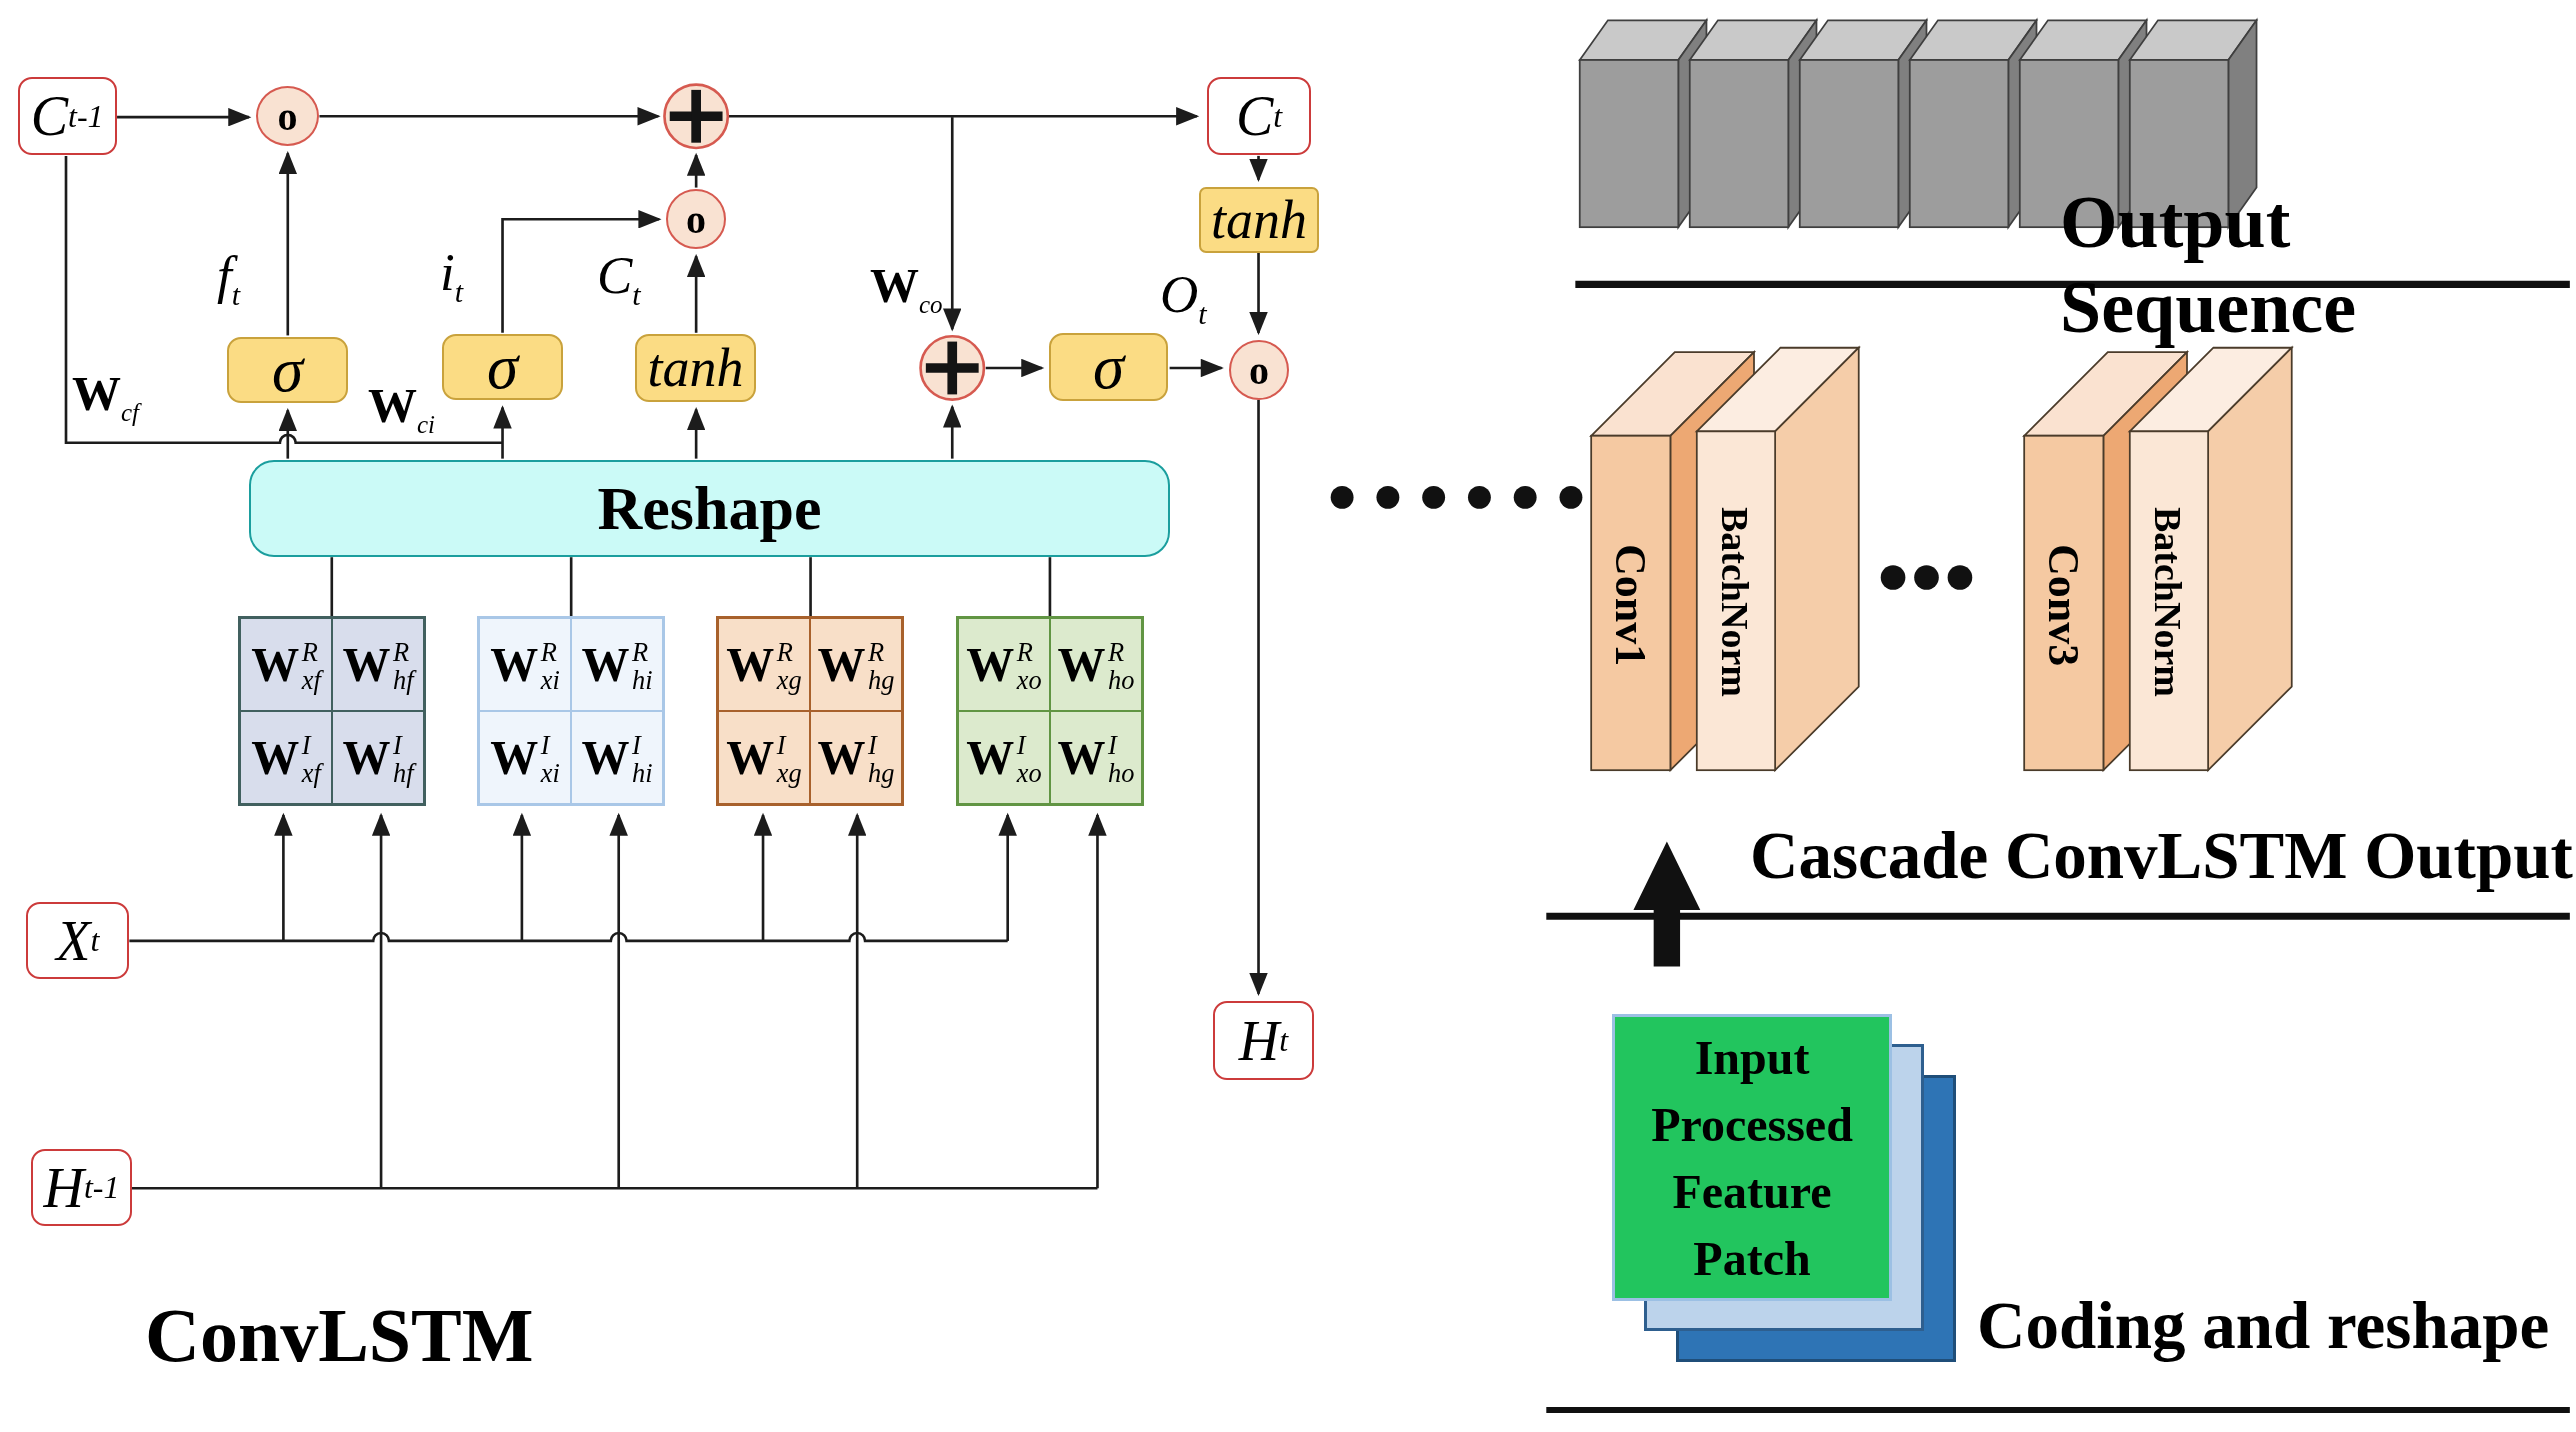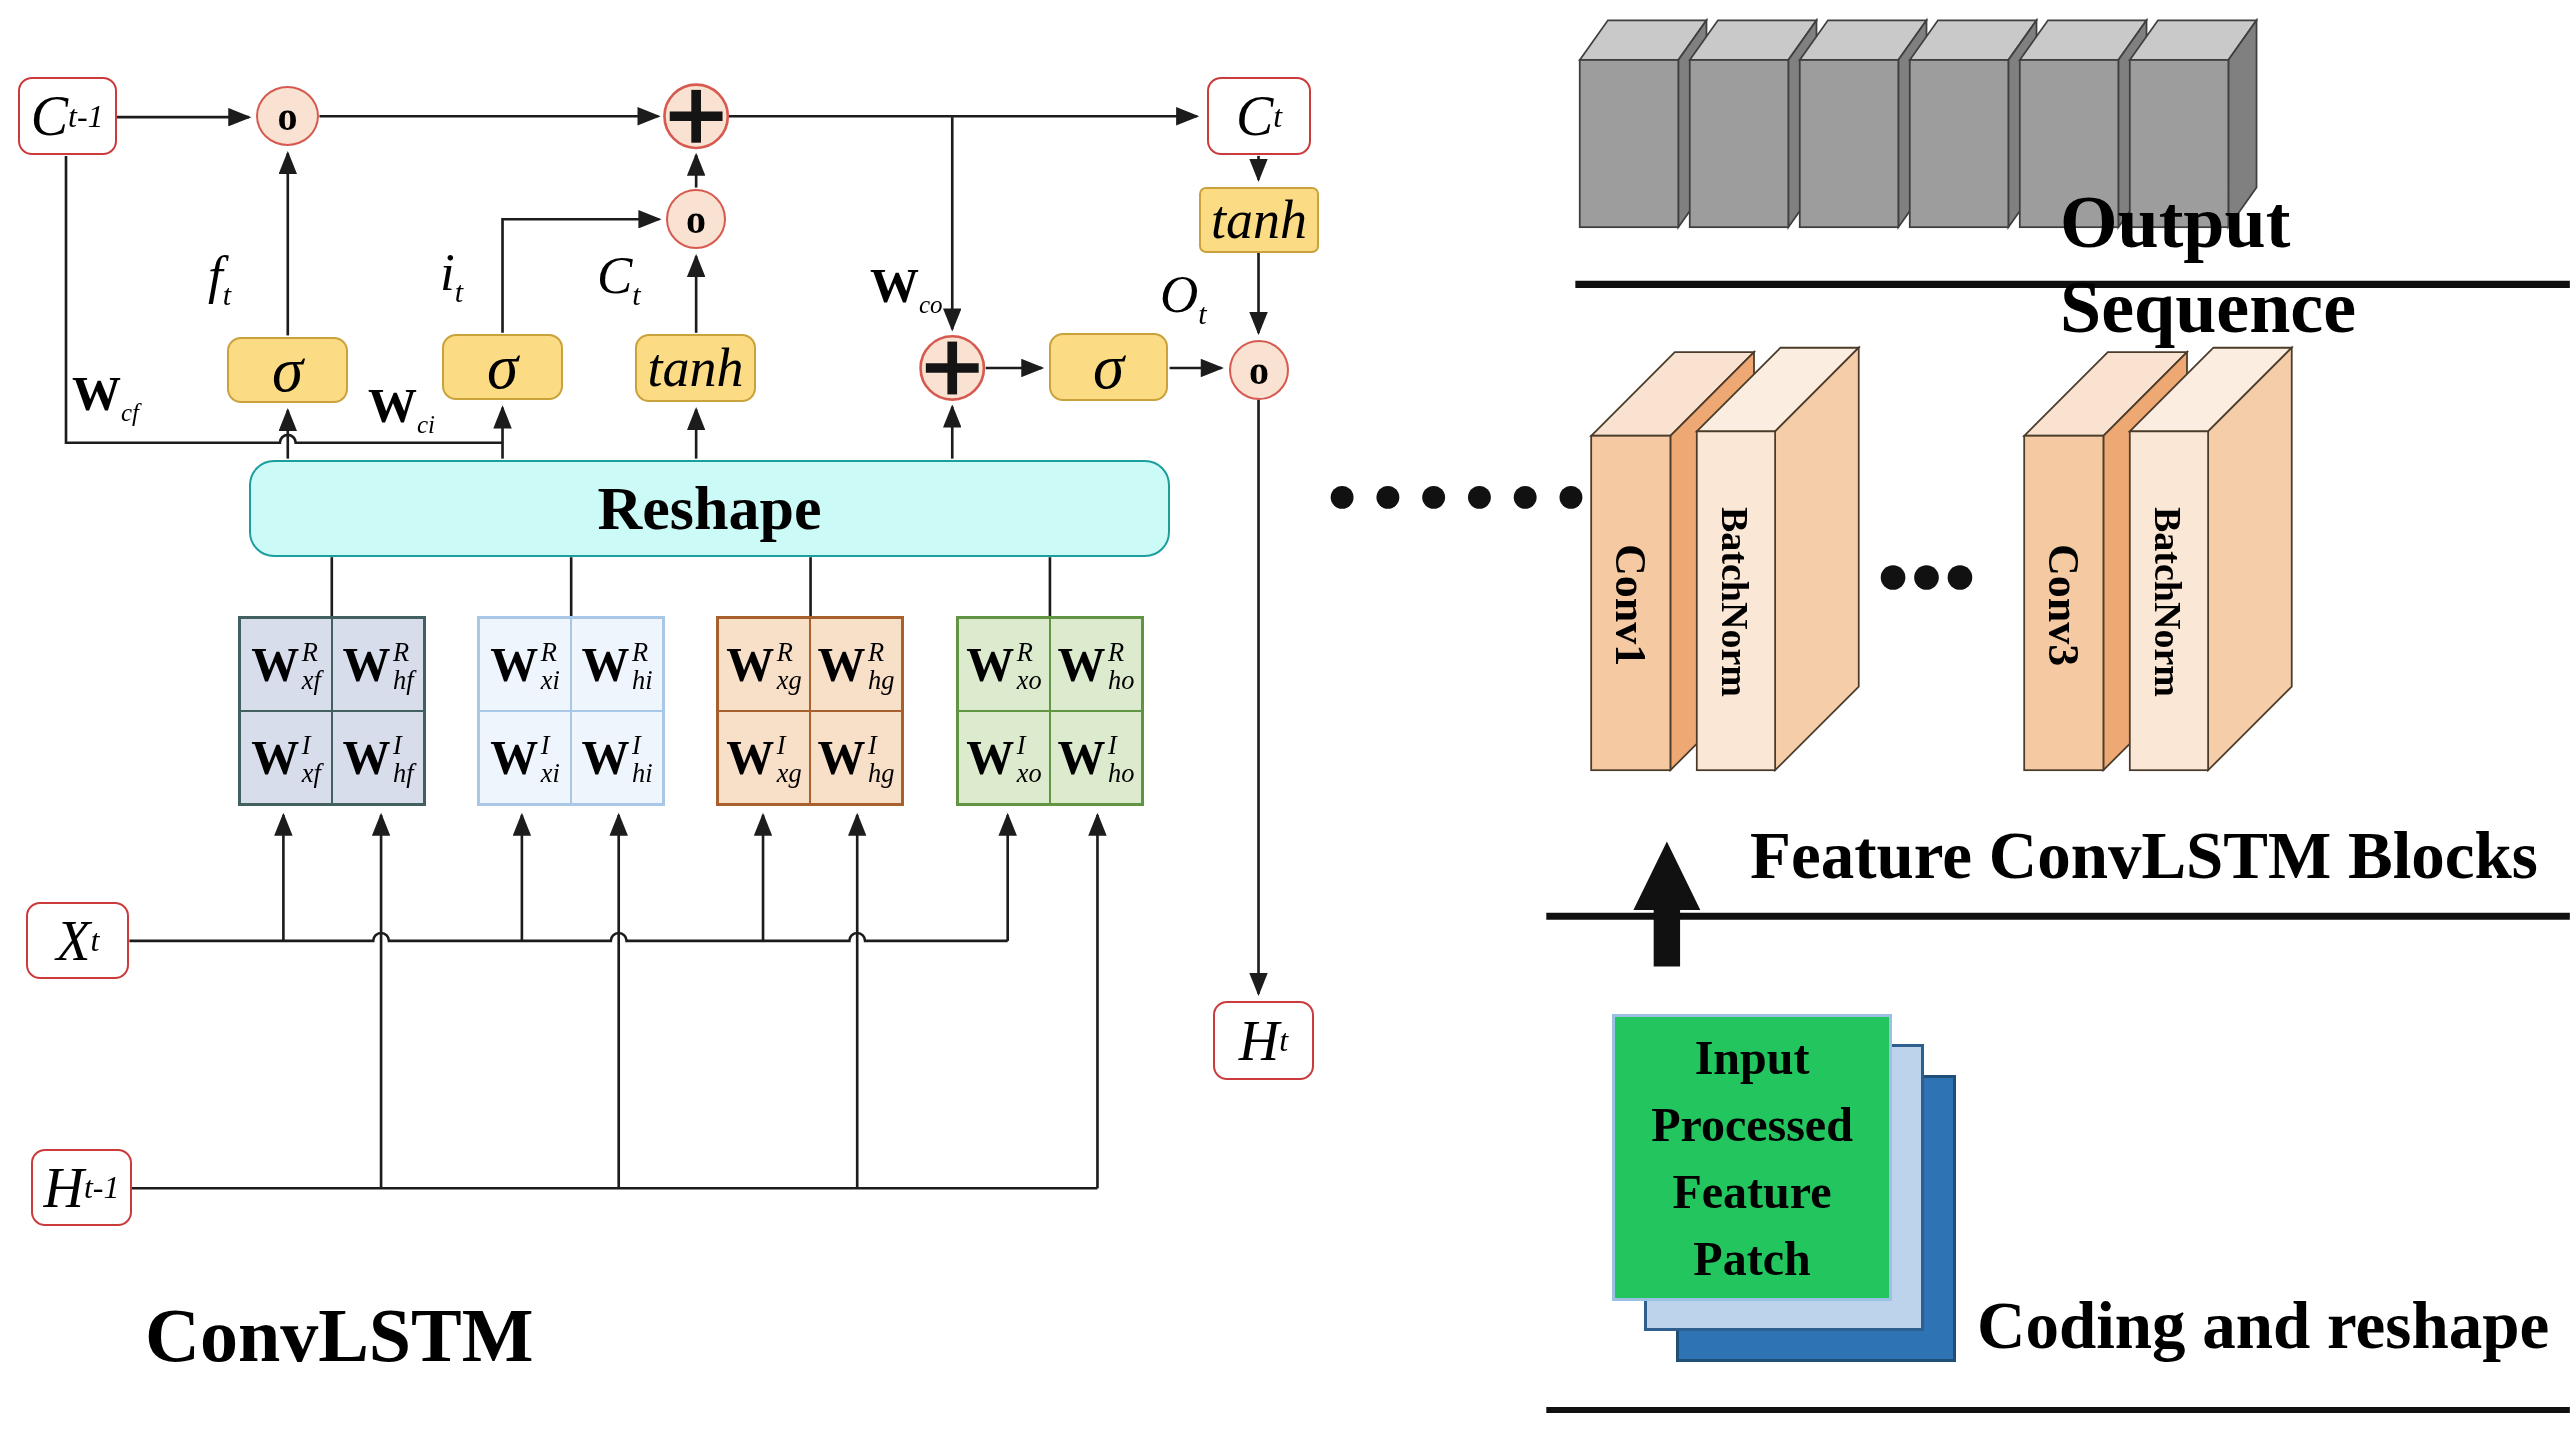--- a/index.html
+++ b/index.html
@@ -228,21 +228,21 @@
     <span class="sigma">σ</span>
   </div>
   <div class="abs gate sq" style="left:1199px;top:187px;width:120px;height:66px">
     <span class="tanh">tanh</span>
   </div>
 
   <div class="abs reshape" style="left:233px;top:460px;width:921px;height:97px">
     <span>Reshape</span>
   </div>
 
-  <div class="abs mlabel" style="left:208px;top:245px">
+  <div class="abs mlabel" style="left:217px;top:245px">
     <span>f</span><sub>t</sub>
   </div>
   <div class="abs mlabel" style="left:440px;top:242px">
     <span>i</span><sub>t</sub>
   </div>
   <div class="abs mlabel" style="left:597px;top:245px">
     <span>C</span><sub>t</sub>
   </div>
   <div class="abs mlabel" style="left:1160px;top:264px">
     <span>O</span><sub>t</sub>
@@ -393,21 +393,21 @@
     <span>BatchNorm</span>
   </div>
   <div class="abs vtext" style="left:2030px;top:453px;width:67px;height:304px;font-size:44px">
     <span>Conv3</span>
   </div>
   <div class="abs vtext" style="left:2133px;top:440px;width:70px;height:324px;font-size:38px">
     <span>BatchNorm</span>
   </div>
 
   <div class="abs title" style="left:1750px;top:817px;font-size:67px">
-    <span>Feature ConvLSTM Blocks</span>
+    <span>Cascade ConvLSTM Output</span>
   </div>
 
   <div class="card" style="left:1676px;top:1075px;background:#2e74b5;border-color:#1f4e79"></div>
   <div class="card" style="left:1644px;top:1044px;background:#bcd3eb;border-color:#2e5f8f"></div>
   <div class="card front" style="left:1612px;top:1014px;background:#22c55e;border-color:#9cc0e4">
     <div>Input</div>
     <div>Processed</div>
     <div>Feature</div>
     <div>Patch</div>
   </div>

